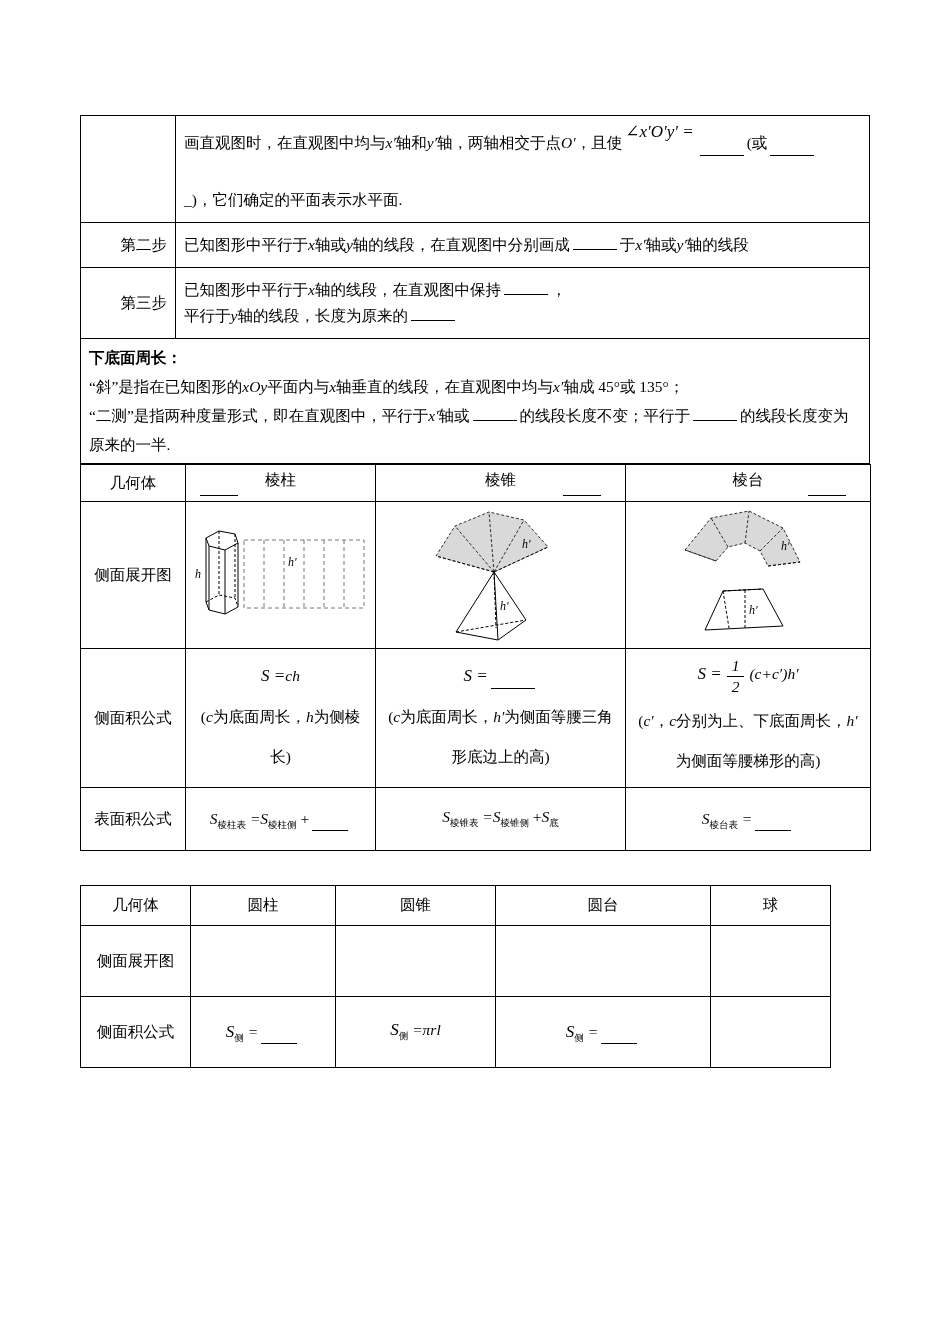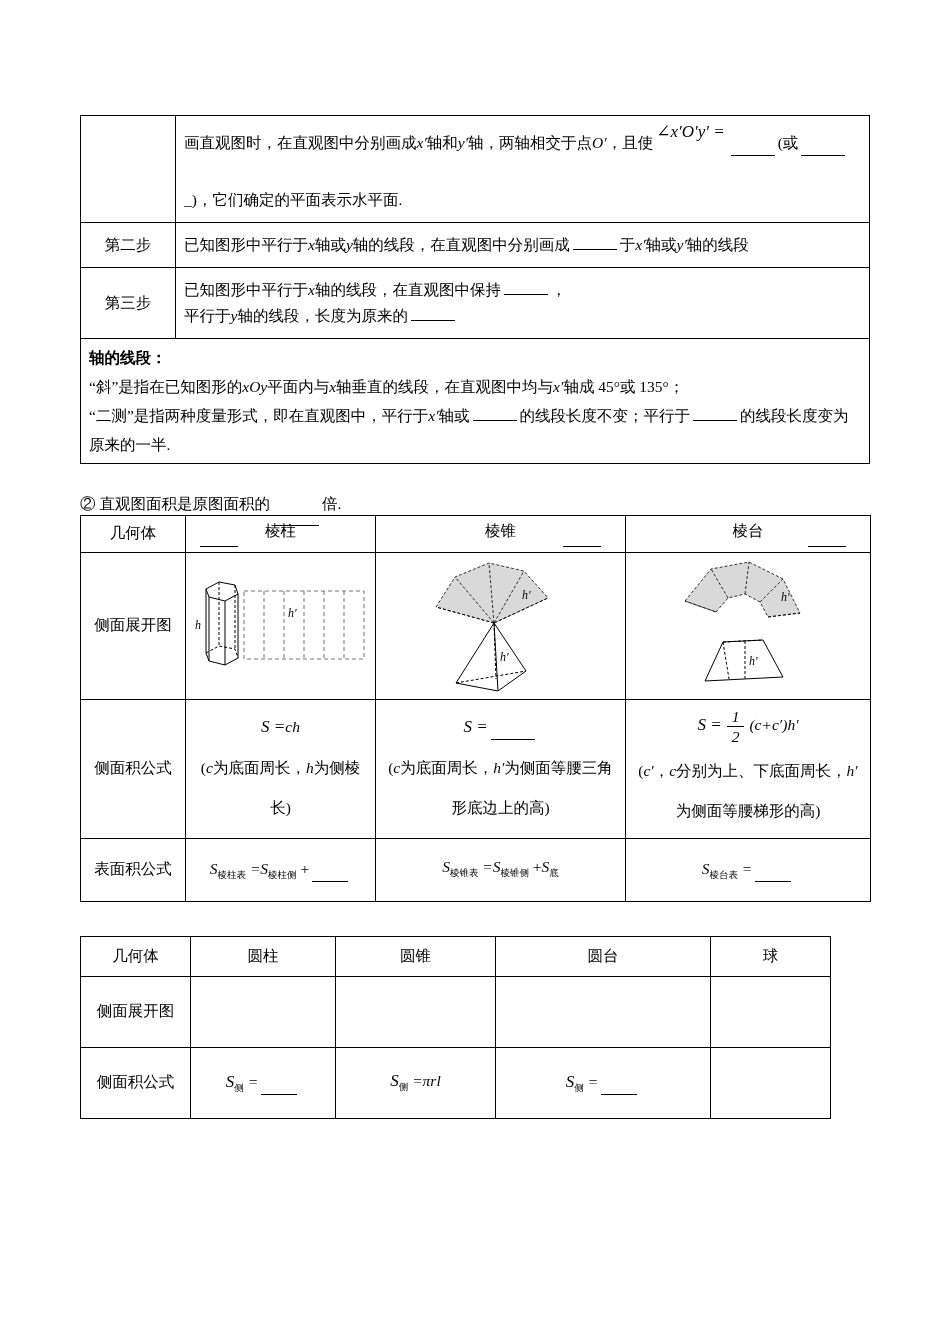--- a/index.html
+++ b/index.html
@@ -6,21 +6,21 @@
   body{
     width:950px;height:1344px;background:#ffffff;color:#000;
     font-family:"Liberation Serif","DejaVu Serif",serif;
     font-size:15.5px;overflow:hidden;
   }
   .page{box-sizing:border-box;width:950px;height:1344px;padding:115px 80px 30px 80px;}
   
   table{border-collapse:collapse;table-layout:fixed;}
   .tbl{width:100%;}
   .tbl td{border:1px solid #000;padding:3px 8px;vertical-align:middle;}
-  .lbl-cell{text-align:center;}
+  .lbl-cell{text-align:right;}
   .content-cell{line-height:26px;}
   
   .v{font-style:italic;}
   .big{font-size:17px;}
   .raised{display:inline-block;transform:translateY(-11px);font-size:17px;margin:4px 3px;}
   sub.cjk{font-size:9.5px;font-style:normal;text-align:right;}
   .blank{display:inline-block;width:44px;height:1em;border-bottom:1px solid #000;margin:0 3px;vertical-align:baseline;}
   .blank.low{transform:translateY(8px);}
   .blank.drop{transform:translateY(17px);width:46px;}
   .blank.short{width:36px;}
@@ -71,21 +71,21 @@
   <table class="tbl steps-tbl">
     <colgroup>
         <col style="width:95px">
         <col>
       </colgroup>
     <tbody>
       <tr>
         <td class="lbl-cell"></td>
         <td class="content-cell row1-cell">
           <div>
-            <span>画直观图时，在直观图中分别画成</span><span class="v">x′</span><span>轴和</span><span class="v">y′</span><span>轴，两轴相交于点</span><span class="v">O′</span><span>，且使</span><span class="raised v">∠x′O′y′ =</span><span class="blank low"></span><span>(或</span><span class="blank low"></span>
+            <span>画直观图时，在直观图中均与</span><span class="v">x′</span><span>轴和</span><span class="v">y′</span><span>轴，两轴相交于点</span><span class="v">O′</span><span>，且使</span><span class="raised v">∠x′O′y′ =</span><span class="blank low"></span><span>(或</span><span class="blank low"></span>
           </div>
           <div class="row1-line2">_)，它们确定的平面表示水平面.</div>
         </td>
       </tr>
       <tr>
         <td class="lbl-cell">第二步</td>
         <td class="content-cell row2-cell">
           <span>已知图形中平行于</span><span class="v">x</span><span>轴或</span><span class="v">y</span><span>轴的线段，在直观图中分别画成</span><span class="blank"></span><span>于</span><span class="v">x′</span><span>轴或</span><span class="v">y′</span><span>轴的线段</span>
         </td>
       </tr>
@@ -95,38 +95,35 @@
           <div>
             <span>已知图形中平行于</span><span class="v">x</span><span>轴的线段，在直观图中保持</span><span class="blank"></span><span>，</span>
           </div>
           <div>
             <span>平行于</span><span class="v">y</span><span>轴的线段，长度为原来的</span><span class="blank"></span>
           </div>
         </td>
       </tr>
       <tr>
         <td class="note-cell" colspan="2">
-          <div class="note-title">轴的线段：</div>
+          <div class="note-title">下底面周长：</div>
           <div>
             <span>“斜”是指在已知图形的</span><span class="v">xOy</span><span>平面内与</span><span class="v">x</span><span>轴垂直的线段，在直观图中均与</span><span class="v">x′</span><span>轴成 45°或 135°；</span>
           </div>
           <div>
             <span>“二测”是指两种度量形式，即在直观图中，平行于</span><span class="v">x′</span><span>轴或</span><span class="blank"></span><span>的线段长度不变；平行于</span><span class="blank"></span><span>的线段长度变为</span>
           </div>
           <div>原来的一半.</div>
         </td>
       </tr>
     </tbody>
   </table>
 
 
 
-  <div class="p-item2">
-    <span>② 直观图面积是原图面积的</span><span class="blank drop"></span><span>倍.</span>
-  </div>
 
 
   <table class="tbl geo-tbl">
     <colgroup>
         <col style="width:105px">
         <col style="width:190px">
         <col style="width:250px">
         <col style="width:245px">
       </colgroup>
     <tbody>

